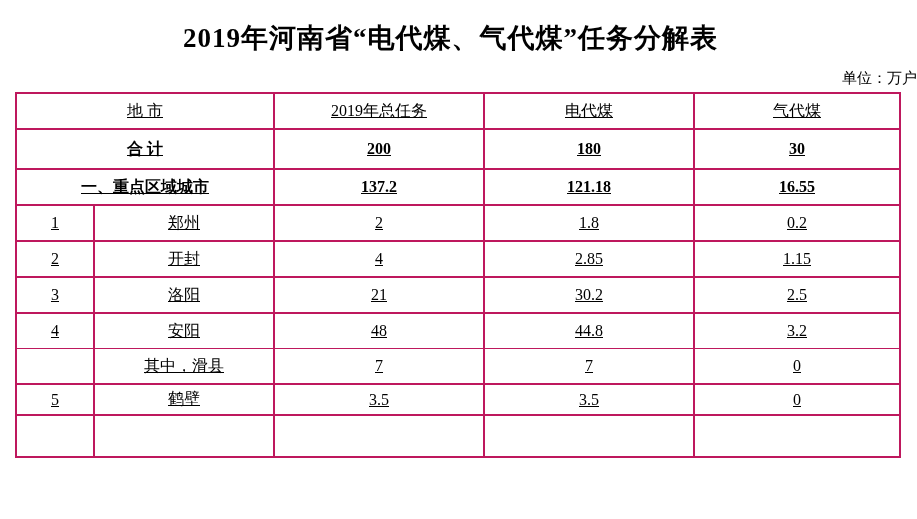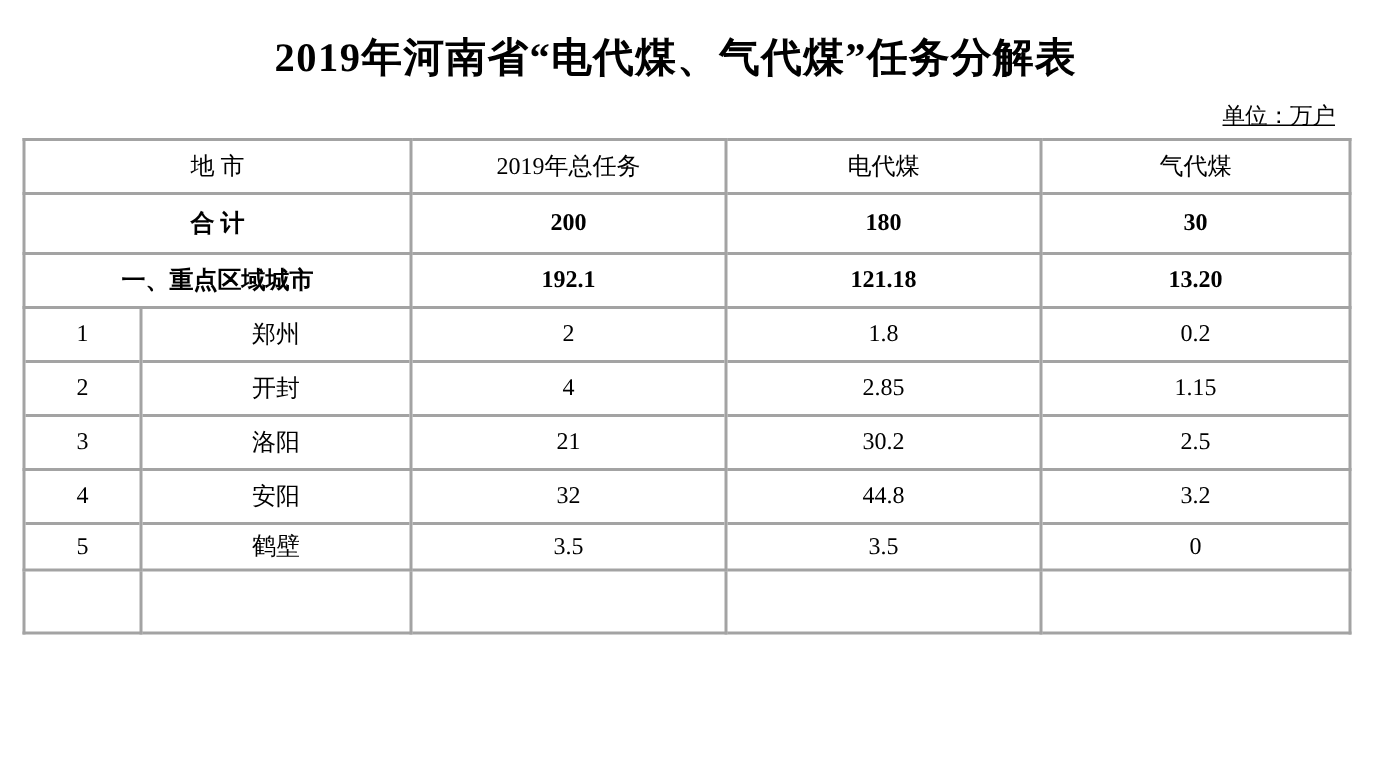--- a/index.html
+++ b/index.html
@@ -18,40 +18,39 @@
   .title {
     margin: 22px 16px 0 0;
     text-align: center;
     font-size: 27px;
     font-weight: bold;
     letter-spacing: 1px;
     line-height: 1.25;
   }
   .unit {
     margin-top: 14px;
-    padding-right: 27px;
     text-align: right;
     font-size: 15px;
     line-height: 1.1;
-    text-decoration: underline;
   }
   table.task {
     margin: 6px 0 0 15px;
     width: 884px;
     border-collapse: collapse;
     table-layout: fixed;
   }
   table.task td, table.task th {
-    border: 2px solid #a3a3a3;
+    border: 2px solid #be185d;
     text-align: center;
     vertical-align: middle;
     padding: 0;
     font-size: 16px;
     font-weight: normal;
     overflow: hidden;
+    text-decoration: underline;
   }
   
   col.c-num      { width: 78px;  }
   col.c-name     { width: 180px; }
   col.c-total    { width: 210px; }
   col.c-electric { width: 210px; }
   col.c-gas      { width: 206px; }
   
   tr.r-header td { height: 34px; }
   tr.r-total  td { height: 38px; }
@@ -96,23 +95,23 @@
 
   <tr class="r-total bold">
     <td colspan="2">合  计</td>
     <td>200</td>
     <td>180</td>
     <td>30</td>
   </tr>
 
   <tr class="r-body bold">
     <td colspan="2">一、重点区域城市</td>
-    <td>192.1</td>
+    <td>137.2</td>
     <td>121.18</td>
-    <td>13.20</td>
+    <td>16.55</td>
   </tr>
 
   <tr class="r-body thin-bottom">
     <td>1</td>
     <td class="name-cell">郑州</td>
     <td>2</td>
     <td>1.8</td>
     <td>0.2</td>
   </tr>
 
@@ -130,25 +129,32 @@
     <td>3</td>
     <td class="name-cell">洛阳</td>
     <td>21</td>
     <td>30.2</td>
     <td>2.5</td>
   </tr>
 
   <tr class="r-body thin-bottom">
     <td>4</td>
     <td class="name-cell">安阳</td>
-    <td>32</td>
+    <td>48</td>
     <td>44.8</td>
     <td>3.2</td>
   </tr>
 
+  <tr class="r-body thin-top">
+    <td></td>
+    <td class="sub-name">其中，滑县</td>
+    <td>7</td>
+    <td>7</td>
+    <td>0</td>
+  </tr>
 
   <tr class="r-last">
     <td>5</td>
     <td class="name-cell">鹤壁</td>
     <td>3.5</td>
     <td>3.5</td>
     <td>0</td>
   </tr>
 
   <tr class="r-sliver">

